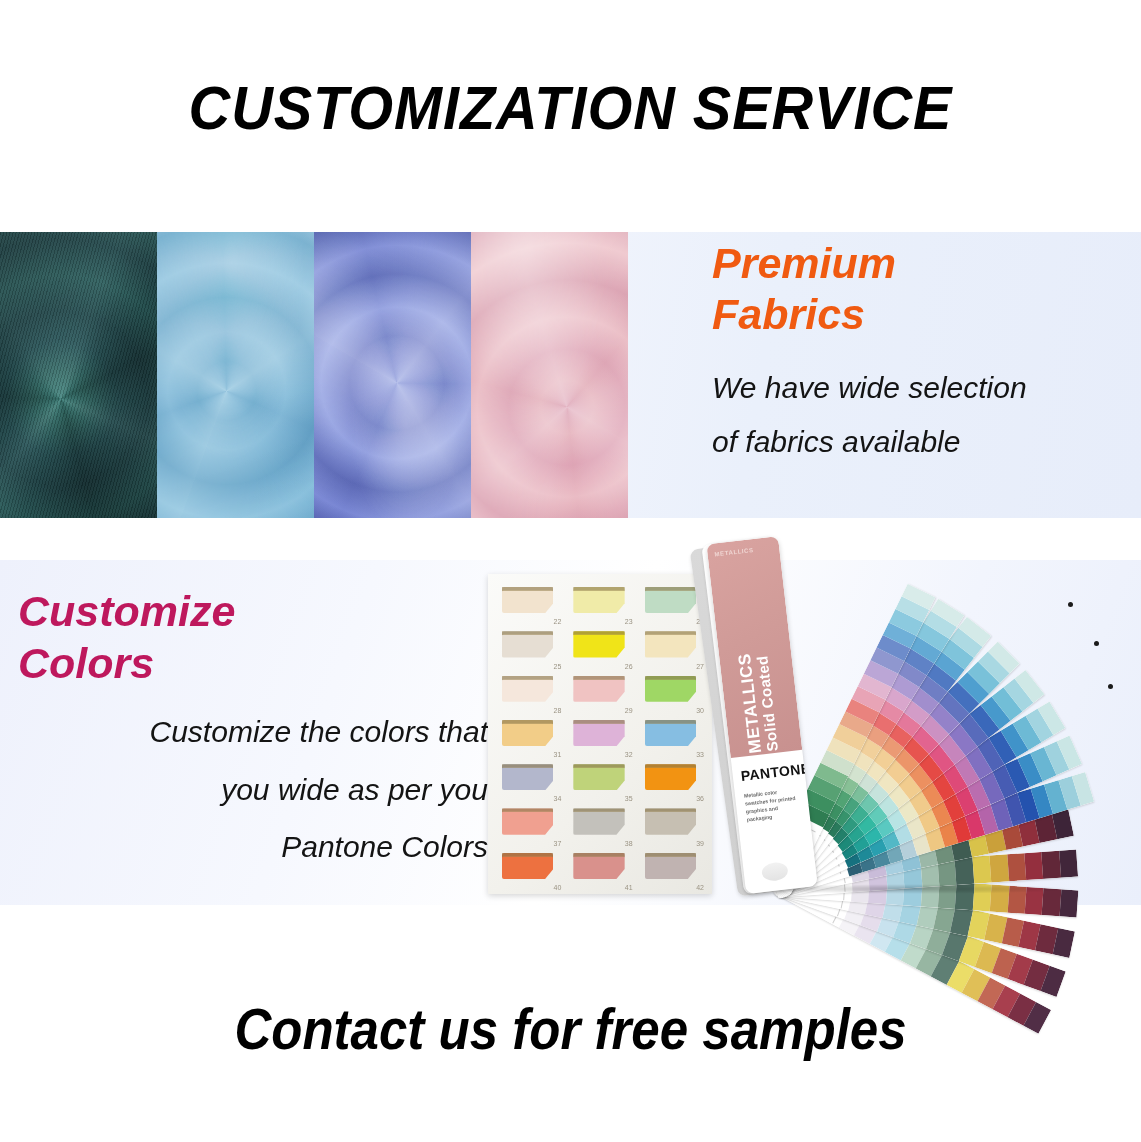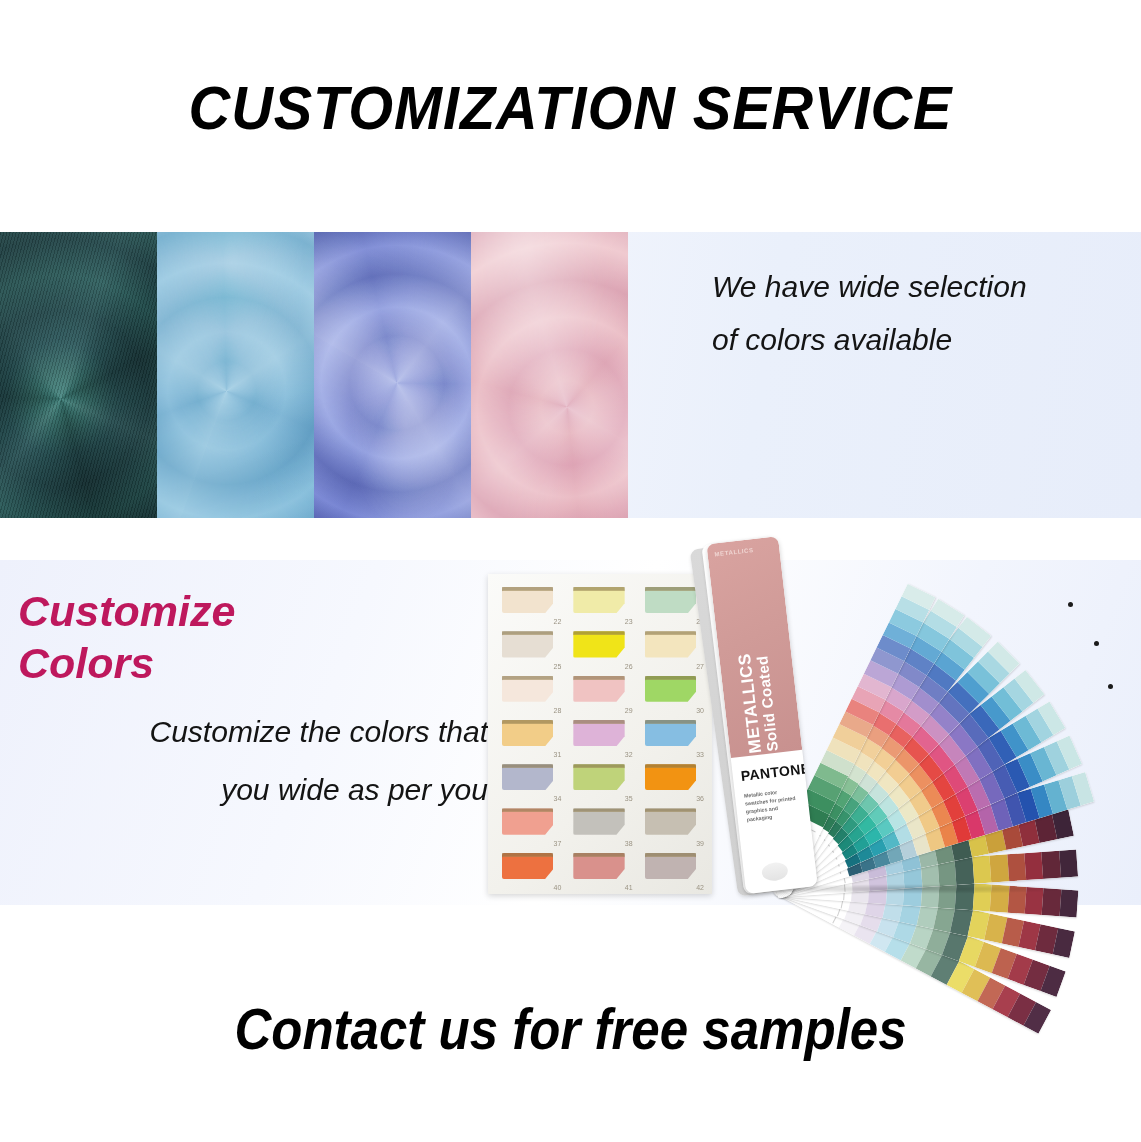--- a/index.html
+++ b/index.html
@@ -400,33 +400,36 @@
   <div class="fabric-panel f4">
     <div class="fab-inner">
         <div class="swirl-a"></div>
         <div class="swirl-b"></div>
         <div class="swirl-c"></div>
       </div>
   </div>
 </div>
 
 <div class="top-text">
+  <div class="kicker">Premium
+Fabrics</div>
   <div style="height:22px"></div>
   <div class="body-line">We have wide selection</div>
-  <div class="body-line">of colors available</div>
+  <div class="body-line">of fabrics available</div>
 </div>
 
 <div class="band-bottom"></div>
 
 <div class="bottom-text">
   <div class="kicker2">Customize
 Colors</div>
   <div style="height:14px"></div>
   <div class="body-line2">Customize the colors that</div>
   <div class="body-line2">you wide as per you</div>
+  <div class="body-line2">Pantone Colors</div>
 </div>
 
 <div class="color-card">
     <div class="chip-cell">
       <div class="chip" style="background: rgb(242, 227, 206);"></div>
       <div class="chip-num">22</div>
     </div>
     <div class="chip-cell">
       <div class="chip" style="background: rgb(240, 235, 168);"></div>
       <div class="chip-num">23</div>

